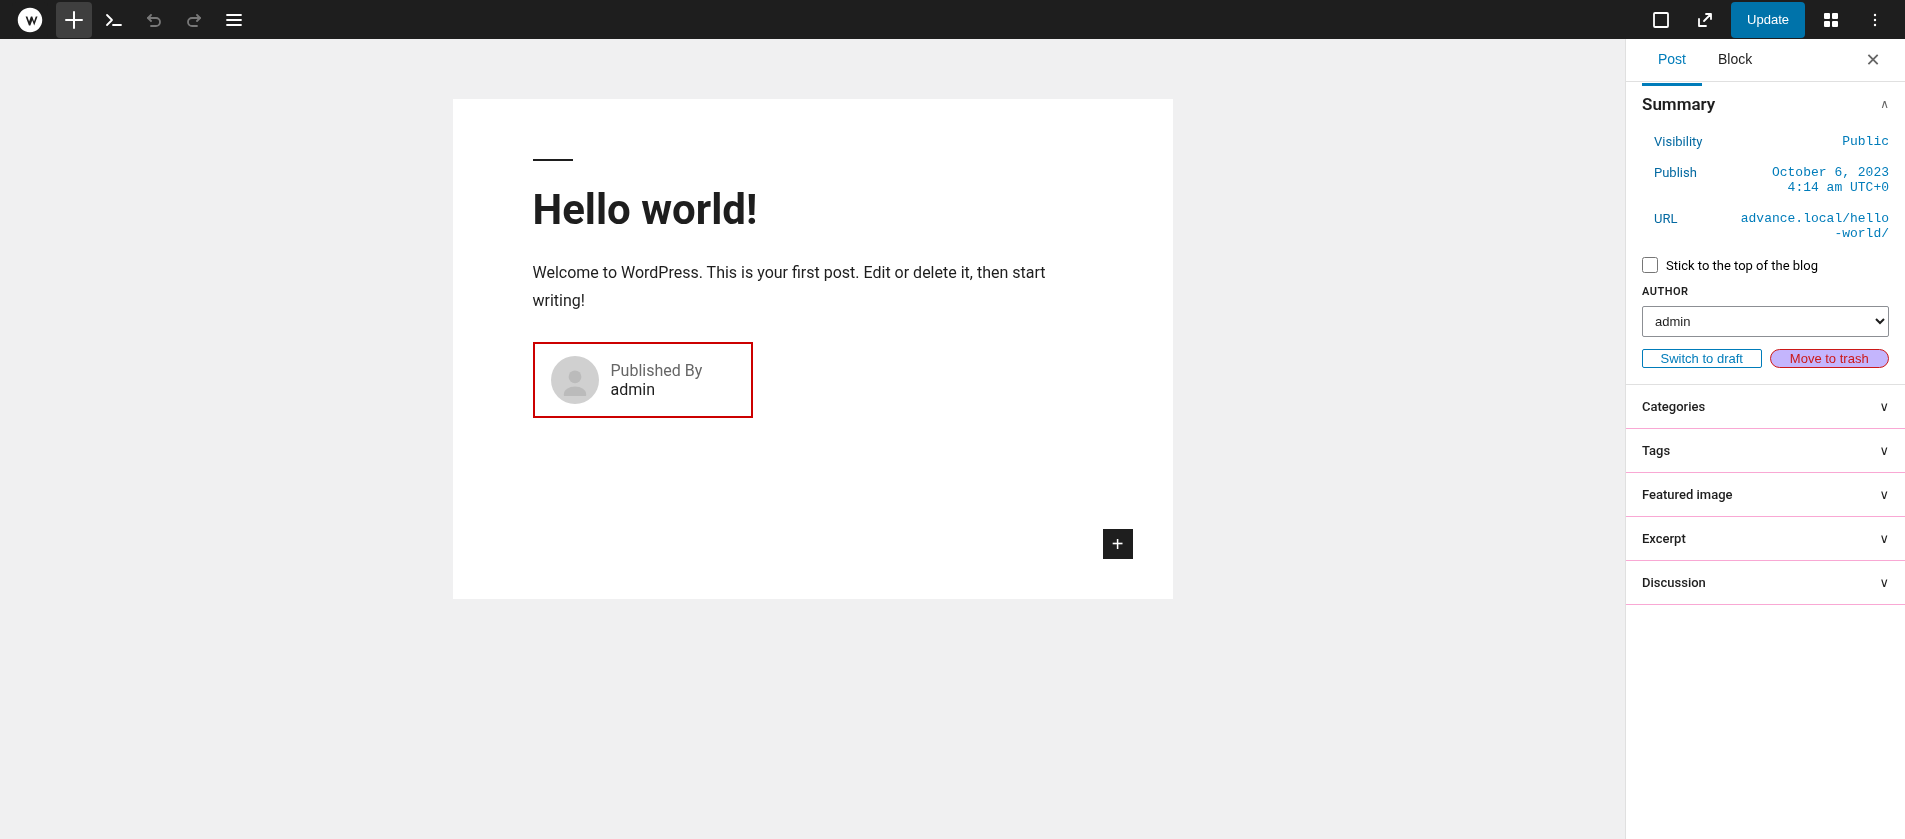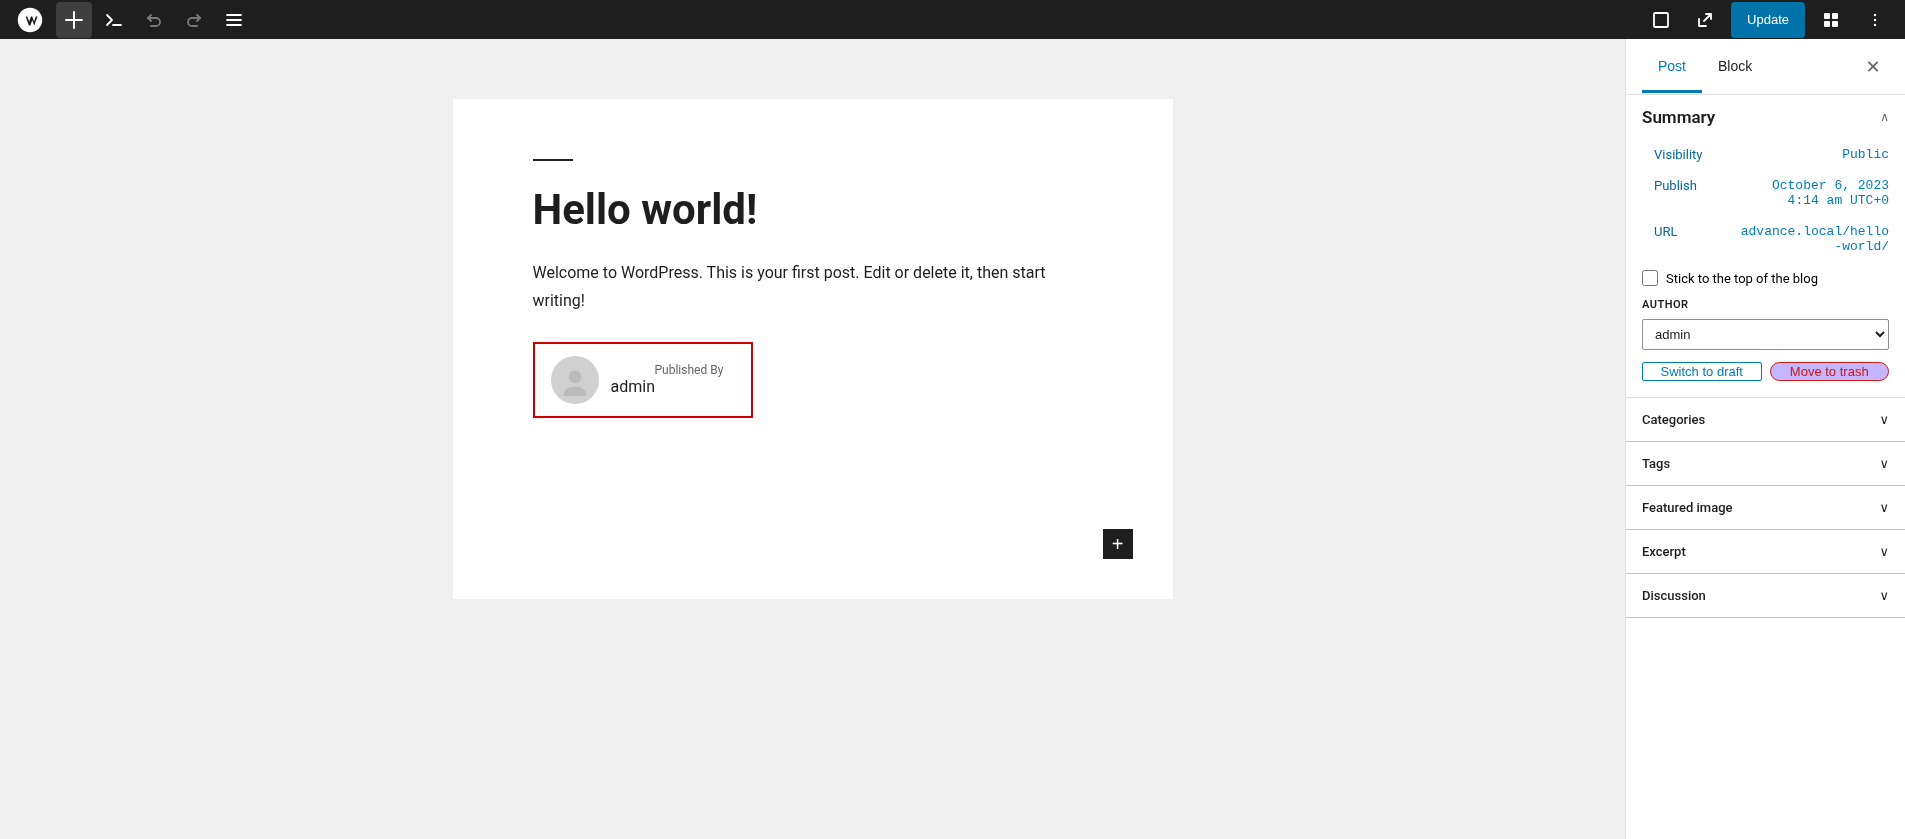--- a/index.html
+++ b/index.html
@@ -77,40 +77,40 @@
 
     .author-avatar {
       width: 48px; height: 48px; border-radius: 50%; background: #d0d0d0;
       display: flex; align-items: center; justify-content: center; flex-shrink: 0;
       overflow: hidden;
     }
 
     .author-avatar svg { width: 32px; height: 32px; fill: #999; }
 
     .author-info { display: flex; flex-direction: column; }
-    .author-published-by { font-size: 12px; color: #666; margin-left: 44px; }
+    .author-published-by { font-size: 16px; color: #666; }
     .author-name { font-size: 16px; color: #1e1e1e; }
 
     
     .add-block-btn {
       position: absolute; bottom: 60px; right: 60px;
       width: 30px; height: 30px; background: #1e1e1e; color: #fff;
       border: none; cursor: pointer; font-size: 20px; display: flex;
       align-items: center; justify-content: center;
     }
 
     
     .sidebar {
       width: 280px; background: #fff; border-left: 1px solid #e0e0e0;
       display: flex; flex-direction: column; flex-shrink: 0; overflow-y: auto;
     }
 
     .sidebar-header {
       display: flex; align-items: center; border-bottom: 1px solid #e0e0e0;
-      padding: 0 16px; height: 56px; flex-shrink: 0;
+      padding: 0 16px; height: 43px; flex-shrink: 0;
     }
 
     .sidebar-tabs { display: flex; gap: 0; flex: 1; }
 
     .sidebar-tab {
       padding: 16px 16px; font-size: 14px; font-weight: 500; color: #1e1e1e;
       cursor: pointer; border: none; background: transparent;
       border-bottom: 3px solid transparent; margin-bottom: -1px;
     }
     .sidebar-tab.active { border-bottom-color: #007cba; color: #007cba; }

